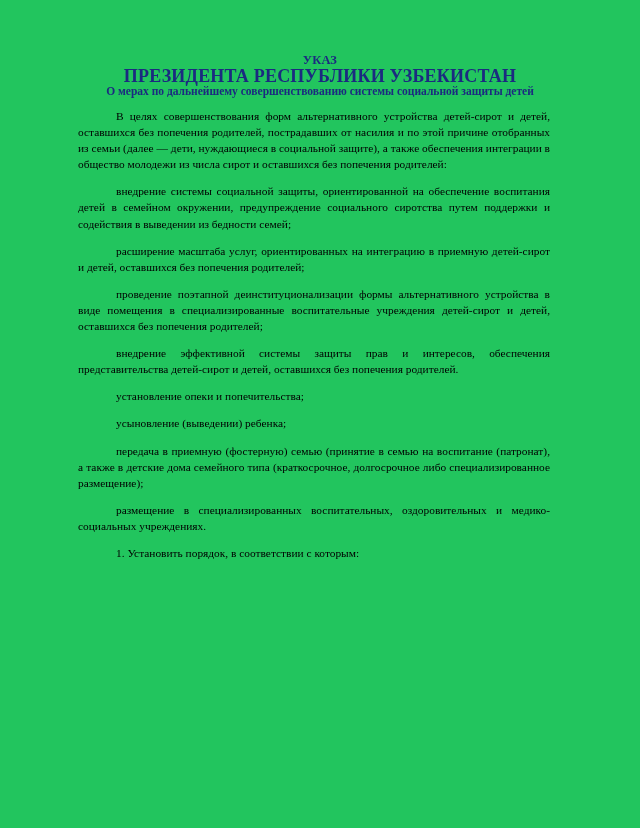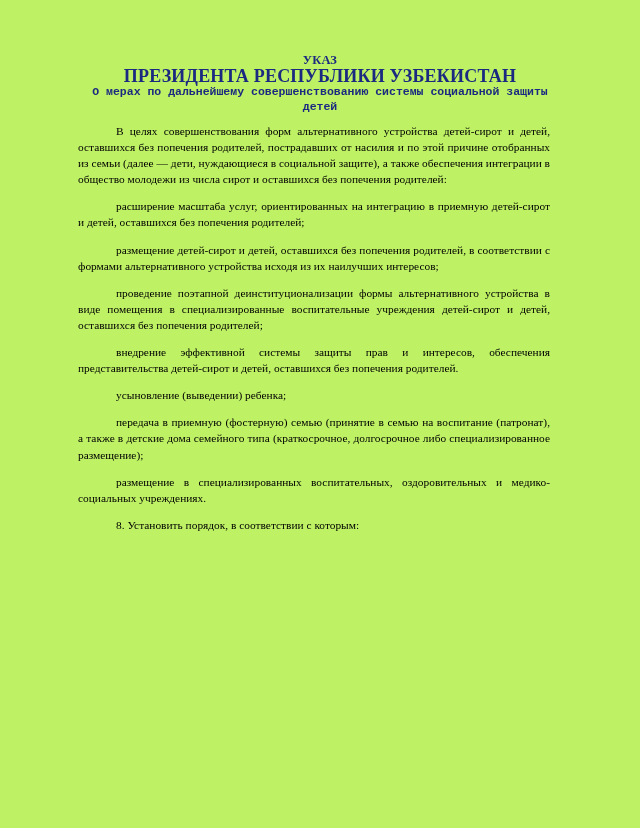--- a/index.html
+++ b/index.html
@@ -14,21 +14,21 @@
     overflow: hidden;
     font-family: "Liberation Serif", "DejaVu Serif", serif;
     color: #000000;
     -webkit-font-smoothing: antialiased;
   }
 
   .page {
     position: relative;
     width: 640px;
     height: 828px;
-    background: #bef264;
+    background: #22c55e;
     box-sizing: border-box;
   }
 
   .doc-body {
     position: absolute;
     left: 78px;
     top: 52px;
     width: 484px;
   }
 
@@ -46,21 +46,20 @@
   }
   .title-line-2 {
     font-size: 18px;
     line-height: 16px;
     letter-spacing: 0.2px;
   }
   .title-line-3 {
     font-size: 11.5px;
     line-height: 15px;
     padding: 0 2px;
-    font-family: Liberation Mono, monospace;
   }
 
   
   .para {
     text-align: justify;
     text-justify: inter-word;
     font-size: 11.4px;
     line-height: 16.1px;
     margin: 0 12px 11px 0;
     text-indent: 38px;
@@ -83,33 +82,34 @@
 
     <div class="title-block">
       <div class="title-line-1">УКАЗ</div>
       <div class="title-line-2">ПРЕЗИДЕНТА РЕСПУБЛИКИ УЗБЕКИСТАН</div>
       <div class="title-line-3">О мерах по дальнейшему совершенствованию системы социальной защиты детей</div>
     </div>
 
     <p class="para">В целях совершенствования форм альтернативного устройства детей-сирот и детей, оставшихся без попечения родителей, пострадавших от насилия и по этой причине отобранных из семьи (далее — дети, нуждающиеся в социальной защите), а также обеспечения интеграции в общество молодежи из числа сирот и оставшихся без попечения родителей:</p>
 
 
+    <p class="para">внедрение системы социальной защиты, ориентированной на обеспечение воспитания детей в семейном окружении, предупреждение социального сиротства путем поддержки и содействия в выведении из бедности семей;</p>
 
     <p class="para">расширение масштаба услуг, ориентированных на интеграцию в приемную детей-сирот и детей, оставшихся без попечения родителей;</p>
 
-    <p class="para">размещение детей-сирот и детей, оставшихся без попечения родителей, в соответствии с формами альтернативного устройства исходя из их наилучших интересов;</p>
 
     <p class="para">проведение поэтапной деинституционализации формы альтернативного устройства в виде помещения в специализированные воспитательные учреждения детей-сирот и детей, оставшихся без попечения родителей;</p>
 
     <p class="para">внедрение эффективной системы защиты прав и интересов, обеспечения представительства детей-сирот и детей, оставшихся без попечения родителей.</p>
 
 
+    <p class="para listitem">установление опеки и попечительства;</p>
 
     <p class="para listitem">усыновление (выведении) ребенка;</p>
 
     <p class="para">передача в приемную (фостерную) семью (принятие в семью на воспитание (патронат), а также в детские дома семейного типа (краткосрочное, долгосрочное либо специализированное размещение);</p>
 
     <p class="para">размещение в специализированных воспитательных, оздоровительных и медико-социальных учреждениях.</p>
 
-    <p class="para listitem">8. Установить порядок, в соответствии с которым:</p>
+    <p class="para listitem">1. Установить порядок, в соответствии с которым:</p>
 
   </div>
 </div>
 
 </body></html>

